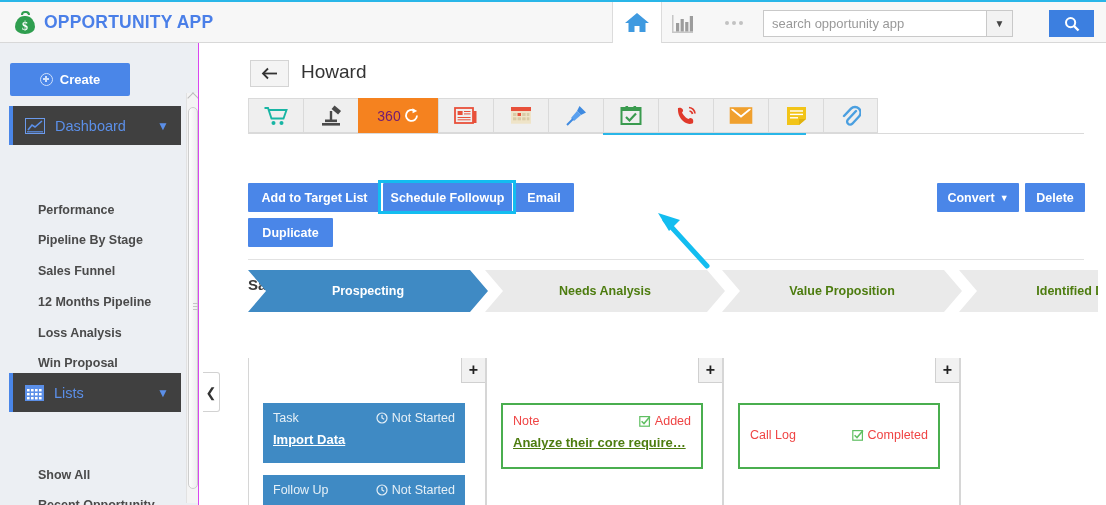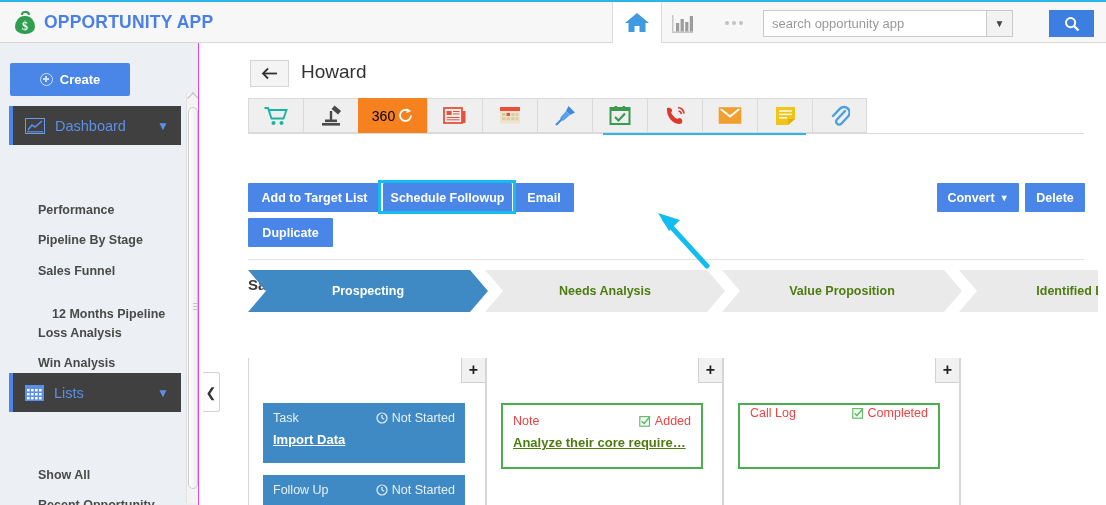--- a/index.html
+++ b/index.html
@@ -167,22 +167,22 @@
   }
   .tab:last-child { border-right: 1px solid #dadada; }
   .tab.active {
     background: #fff; border-top: 3px solid #29b6e8;
     height: 36px; margin-top: -1px; border-bottom: 1px solid #fff;
   }
   .tab.active .tablabel { font-weight: bold; font-size: 13px; color: #333; }
   .tab-overview { width: 92px; }
   .tab-icon { width: 55px; }
   .tab-360 {
-    width: 69px; background: #f5821f; border-color: #f5821f;
-    color: #000000; font-size: 14px;
+    width: 80px; background: #f5821f; border-color: #f5821f;
+    color: #701a75; font-size: 14px;
   }
   .tabs-rule {
     position: absolute; left: 48px; top: 90px; width: 836px; height: 1px; background: #dadada;
   }
   .tab-underline-active {
     position: absolute; left: 403px; top: 90px; width: 203px; height: 2px; background: #29b6e8;
   }
 
   
   .btn-blue {
@@ -321,23 +321,23 @@
       <rect x="0.5" y="0.5" width="19" height="15" fill="none" stroke="#6b9aec" stroke-width="1"></rect>
       <polyline points="3,12 7,7 10,9 17,3" fill="none" stroke="#5b8fe8" stroke-width="1.6"></polyline>
       <rect x="2" y="13.2" width="16" height="1.2" fill="#5b8fe8"></rect>
     </svg>
     <span class="ghead-label">Dashboard</span>
     <span class="chev">▼</span>
   </div>
   <div class="nav-item" style="top:160px;">Performance</div>
   <div class="nav-item" style="top:190px;">Pipeline By Stage</div>
   <div class="nav-item" style="top:221px;">Sales Funnel</div>
-  <div class="nav-item" style="top:264px;margin-left:14px;">12 Months Pipeline</div>
+  <div class="nav-item" style="top:252px;">12 Months Pipeline</div>
   <div class="nav-item" style="top:283px;">Loss Analysis</div>
-  <div class="nav-item" style="top:313px;">Win Analysis</div>
+  <div class="nav-item" style="top:313px;">Win Proposal</div>
   <div class="nav-item" style="top:344px;">Lead Analysis</div>
 
   <div class="nav-group-head" style="top:330px;">
     <svg width="19" height="16" viewBox="0 0 19 16">
       <rect x="0" y="0" width="19" height="16" fill="#5b8fe8"></rect>
       <g fill="#ffffff">
         <rect x="2" y="4" width="2.6" height="2.4"></rect>
           <rect x="6" y="4" width="2.6" height="2.4"></rect>
         <rect x="10" y="4" width="2.6" height="2.4"></rect>
           <rect x="14" y="4" width="2.6" height="2.4"></rect>
@@ -574,21 +574,21 @@
             </svg>
             <span>Added</span>
           </span>
         </div>
         <div class="card-title">Analyze their core require…</div>
       </div>
     </div>
 
     <div class="col" style="left:475px; width:237px;">
       <div class="add-btn">+</div>
-      <div class="card card-green" style="top:45px; height:66px; padding-top:1px;">
+      <div class="card card-green" style="top:45px; height:66px; padding-top:23px;">
         <div class="card-row1">
           <span>Call Log</span>
           <span class="card-status">
             <svg width="12" height="12" viewBox="0 0 12 12">
               <rect x="0.8" y="1.6" width="9.6" height="9.6" fill="none" stroke="#5fbf62" stroke-width="1.2"></rect>
               <polyline points="2.6,6.2 5,8.6 11,1.6" fill="none" stroke="#5fbf62" stroke-width="1.5"></polyline>
             </svg>
             <span>Completed</span>
           </span>
         </div>

